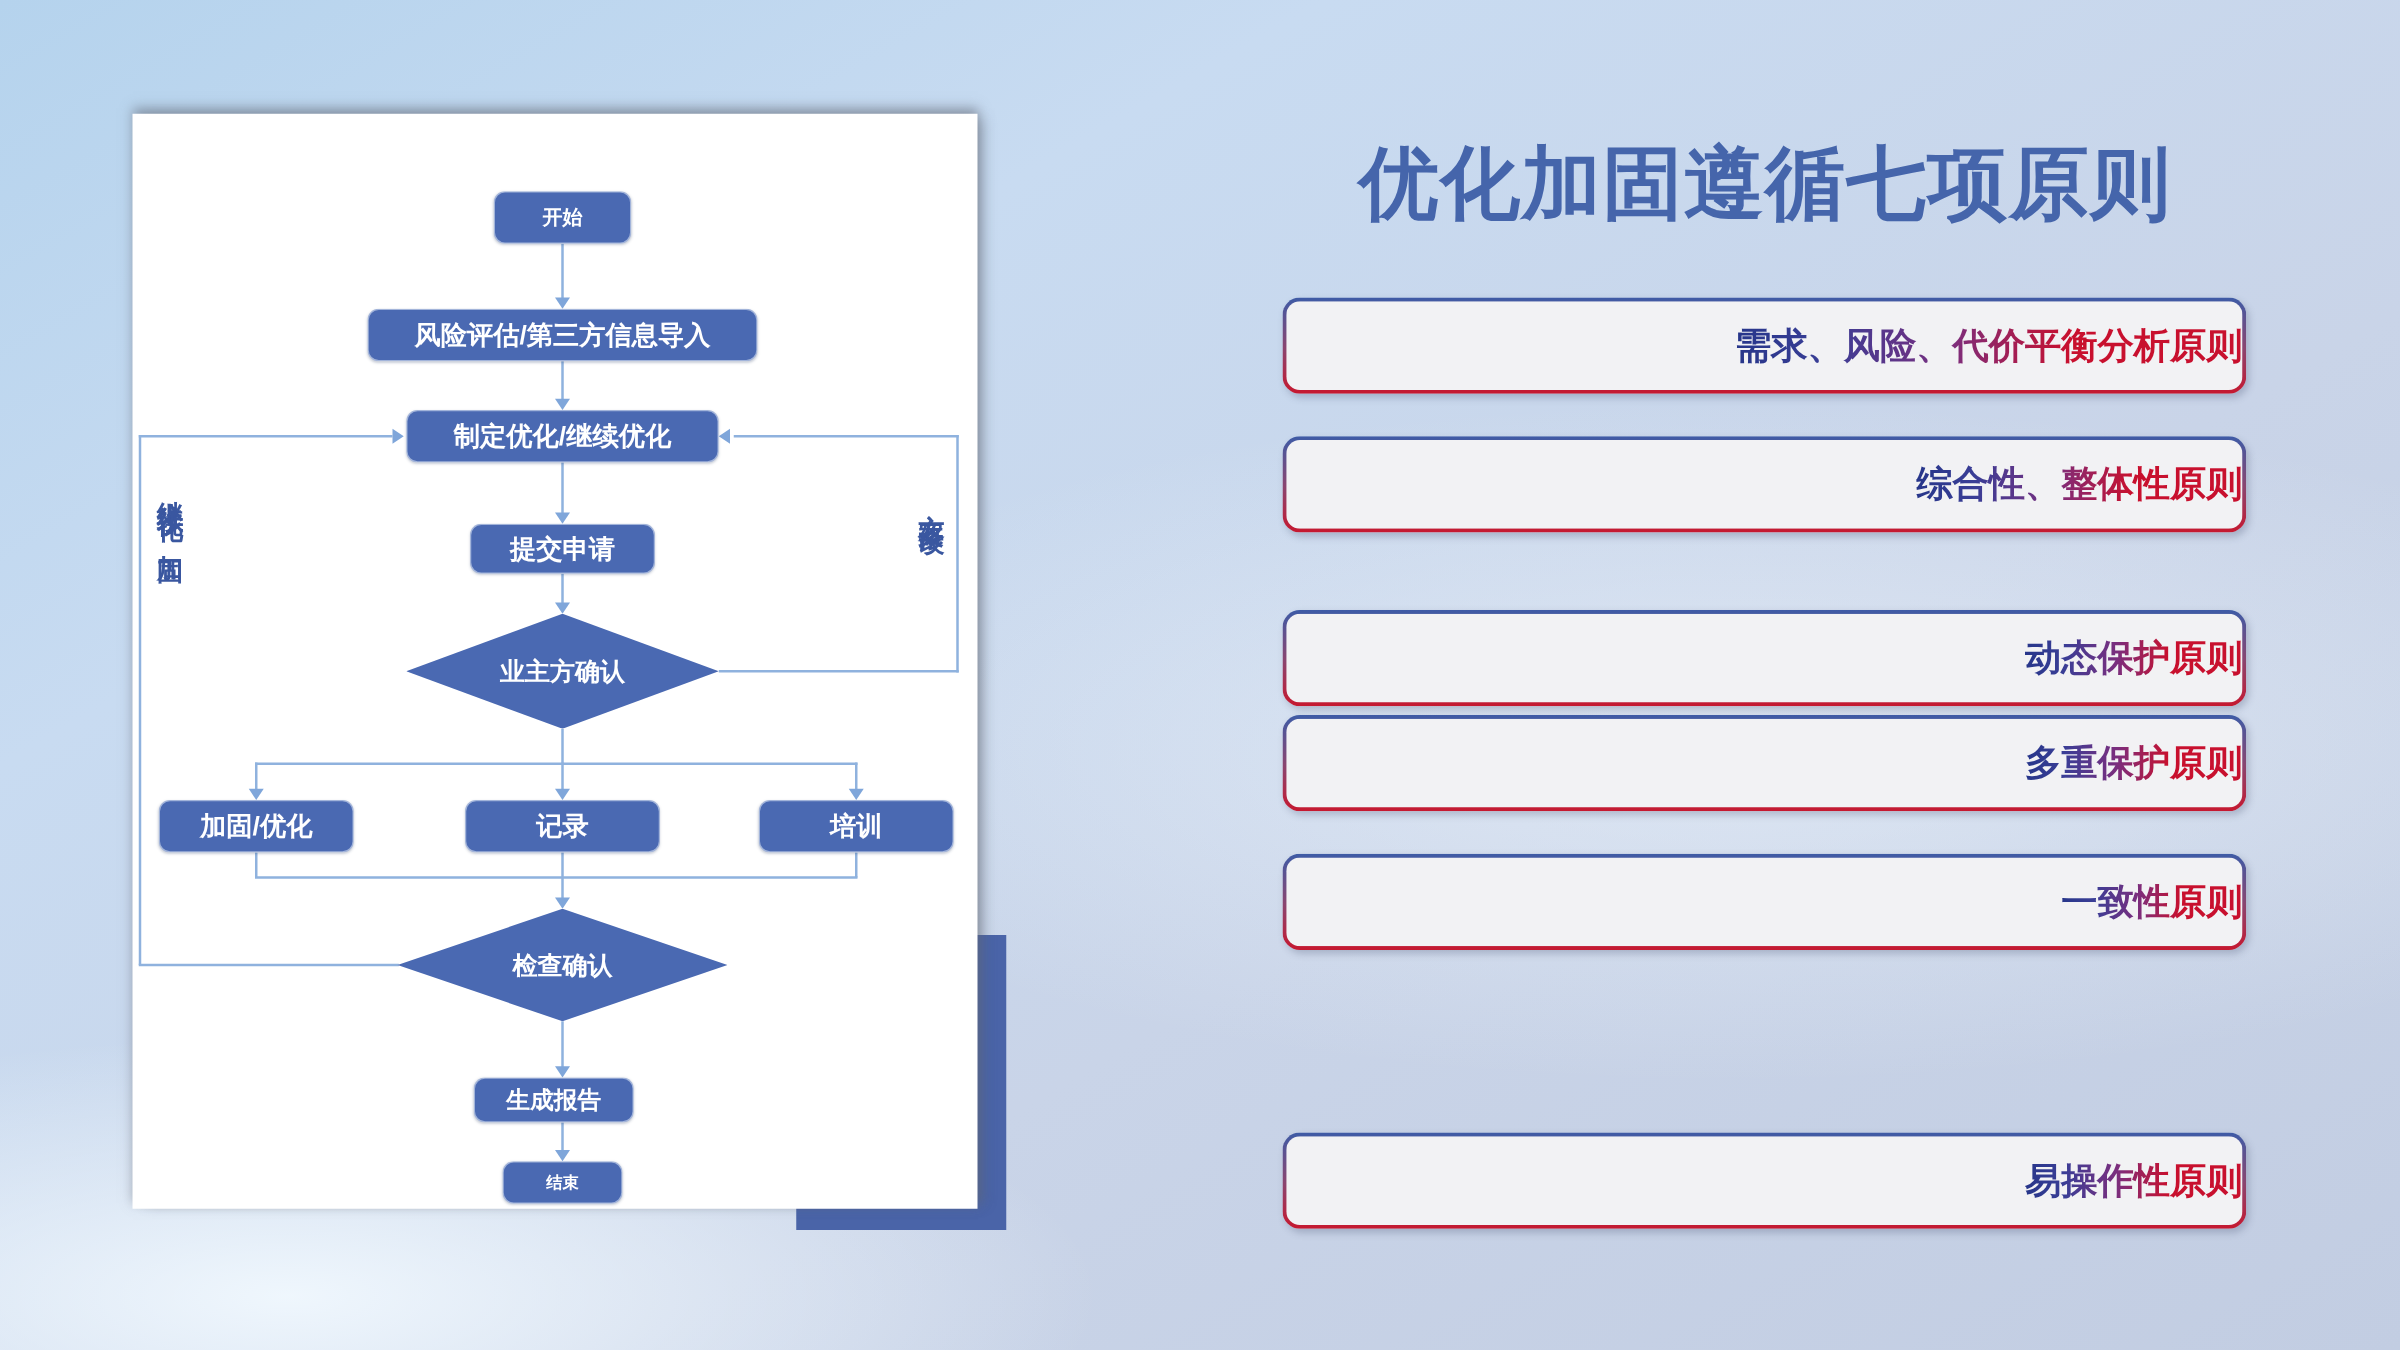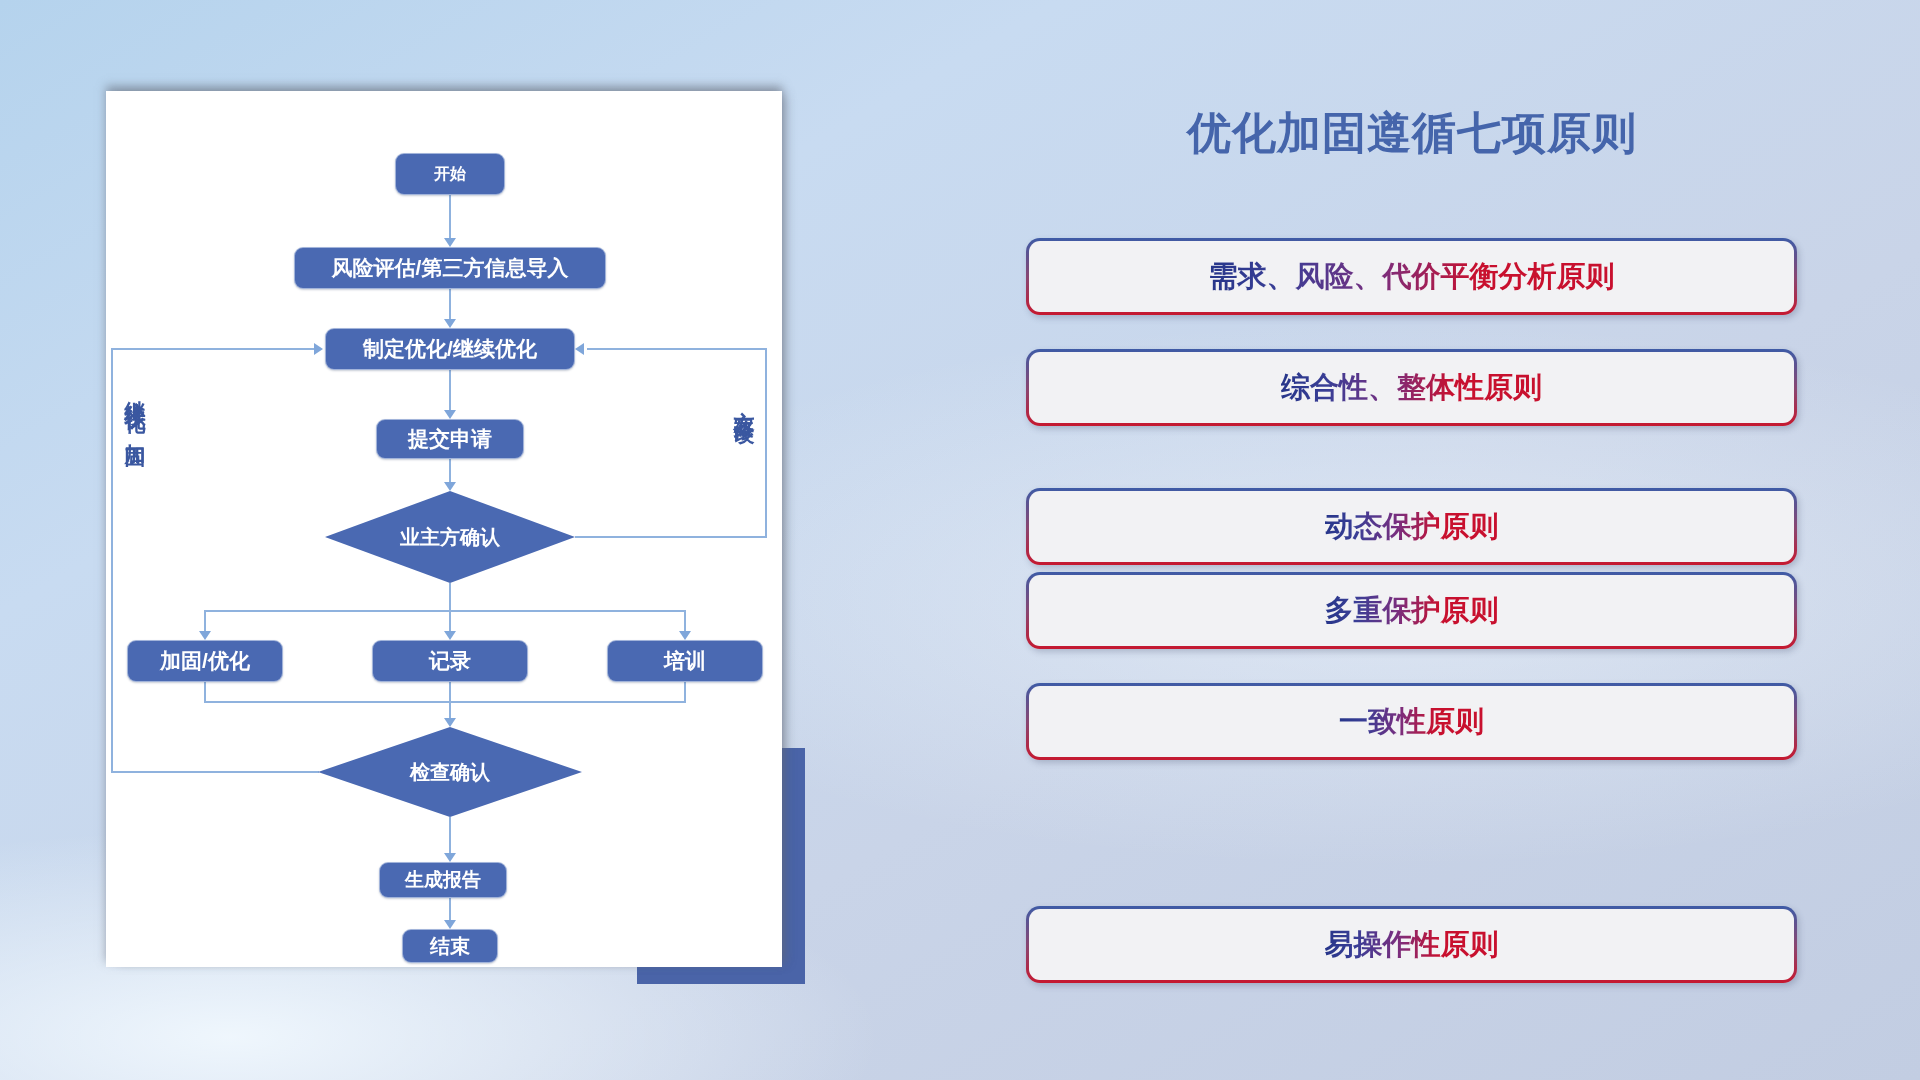--- a/index.html
+++ b/index.html
@@ -34,28 +34,28 @@
   .ah-down{position:absolute;width:0;height:0;border-left:6px solid transparent;border-right:6px solid transparent;border-top:9px solid #7fa6da;}
   .ah-right{position:absolute;width:0;height:0;border-top:6px solid transparent;border-bottom:6px solid transparent;border-left:9px solid #7fa6da;}
   .ah-left{position:absolute;width:0;height:0;border-top:6px solid transparent;border-bottom:6px solid transparent;border-right:9px solid #7fa6da;}
   .vlabel{
     position:absolute;writing-mode:vertical-rl;text-orientation:upright;
     color:#3a57a0;font-weight:bold;font-size:21px;letter-spacing:4px;line-height:1;
   }
   
   .ptitle{
     position:absolute;left:1012px;top:104px;width:800px;text-align:center;
-    font-size:44px;font-weight:bold;color:#4565ab;letter-spacing:1px;
+    font-size:64px;font-weight:bold;color:#4565ab;letter-spacing:1px;
   }
   .pbox{
     position:absolute;left:1026px;width:771px;height:77px;box-sizing:border-box;
     border:3px solid transparent;border-radius:14px;
     background:linear-gradient(#f2f2f4,#f2f2f4) padding-box,
                linear-gradient(180deg,#3e5ba6 0%,#8a4570 52%,#c6182f 100%) border-box;
-    display:flex;align-items:center;justify-content:center;
+    display:flex;align-items:center;justify-content:flex-end;
     box-shadow:2px 3px 6px rgba(70,80,110,.28);
   }
   .grad-text{font-size:29px;font-weight:bold;white-space:nowrap;color:#c8102e;}
   @supports ((-webkit-background-clip:text) or (background-clip:text)){
     .grad-text{
       background-image:linear-gradient(90deg,#27368a 0%,#3a3e96 18%,#7a2e7e 42%,#c8102e 66%,#c8102e 100%);
       -webkit-background-clip:text;background-clip:text;color:transparent;
     }
   }
 </style>
@@ -111,21 +111,21 @@
     <div class="fnode" style="left:289px;top:62px;width:110px;height:42px;font-size:16px">开始</div>
     <div class="fnode" style="left:188px;top:156px;width:312px;height:42px">风险评估/第三方信息导入</div>
     <div class="fnode" style="left:219px;top:237px;width:250px;height:42px">制定优化/继续优化</div>
     <div class="fnode" style="left:270px;top:328px;width:148px;height:40px">提交申请</div>
     <div class="fdiamond" style="left:219px;top:400px;width:250px;height:92px">业主方确认</div>
     <div class="fnode" style="left:21px;top:549px;width:156px;height:42px">加固/优化</div>
     <div class="fnode" style="left:266px;top:549px;width:156px;height:42px">记录</div>
     <div class="fnode" style="left:501px;top:549px;width:156px;height:42px">培训</div>
     <div class="fdiamond" style="left:212px;top:636px;width:264px;height:90px">检查确认</div>
     <div class="fnode" style="left:273px;top:771px;width:128px;height:36px;font-size:19px">生成报告</div>
-    <div class="fnode" style="left:296px;top:838px;width:96px;height:34px;font-size:20px">结束</div>
+    <div class="fnode" style="left:296px;top:838px;width:96px;height:34px;font-size:13px">结束</div>
   </div>
 
   <div class="ptitle">优化加固遵循七项原则</div>
 
   <div class="pbox" style="top:238px">
     <span class="grad-text">需求、风险、代价平衡分析原则</span>
   </div>
   <div class="pbox" style="top:349px">
     <span class="grad-text">综合性、整体性原则</span>
   </div>

